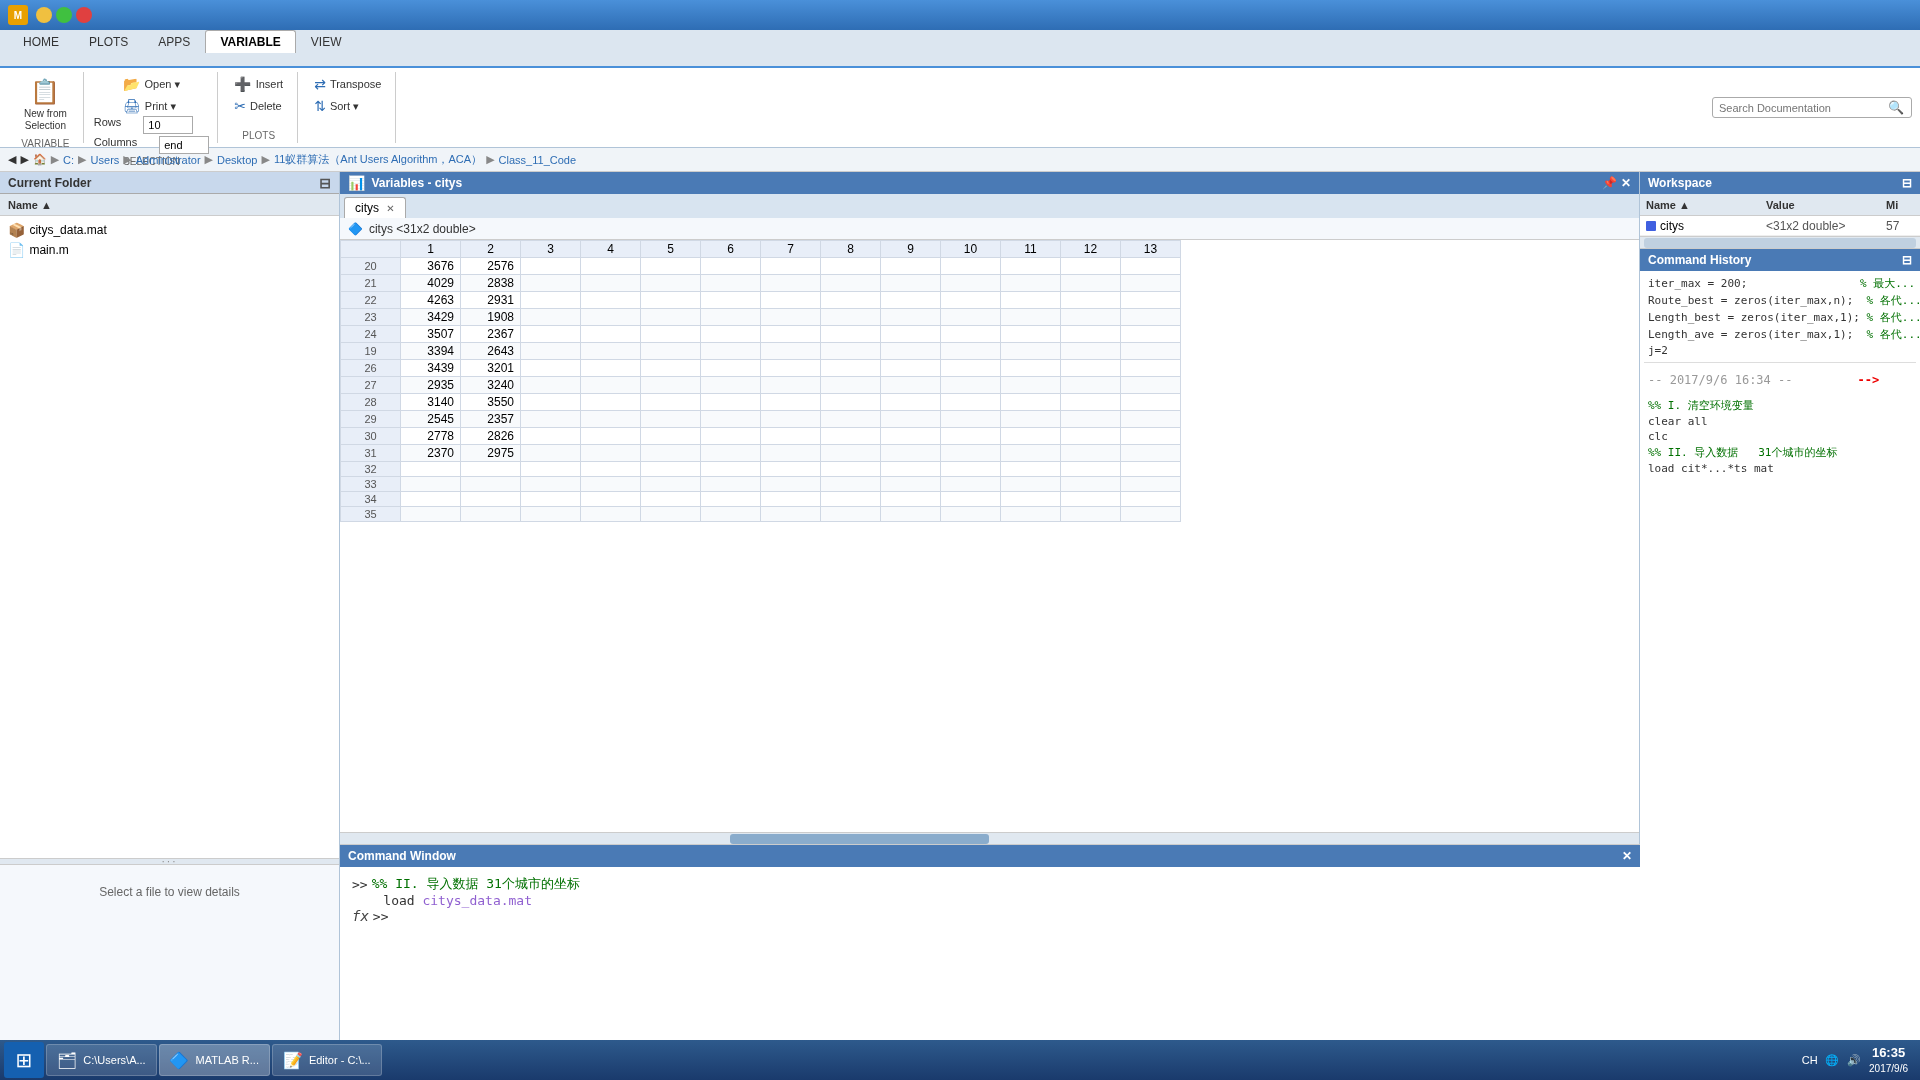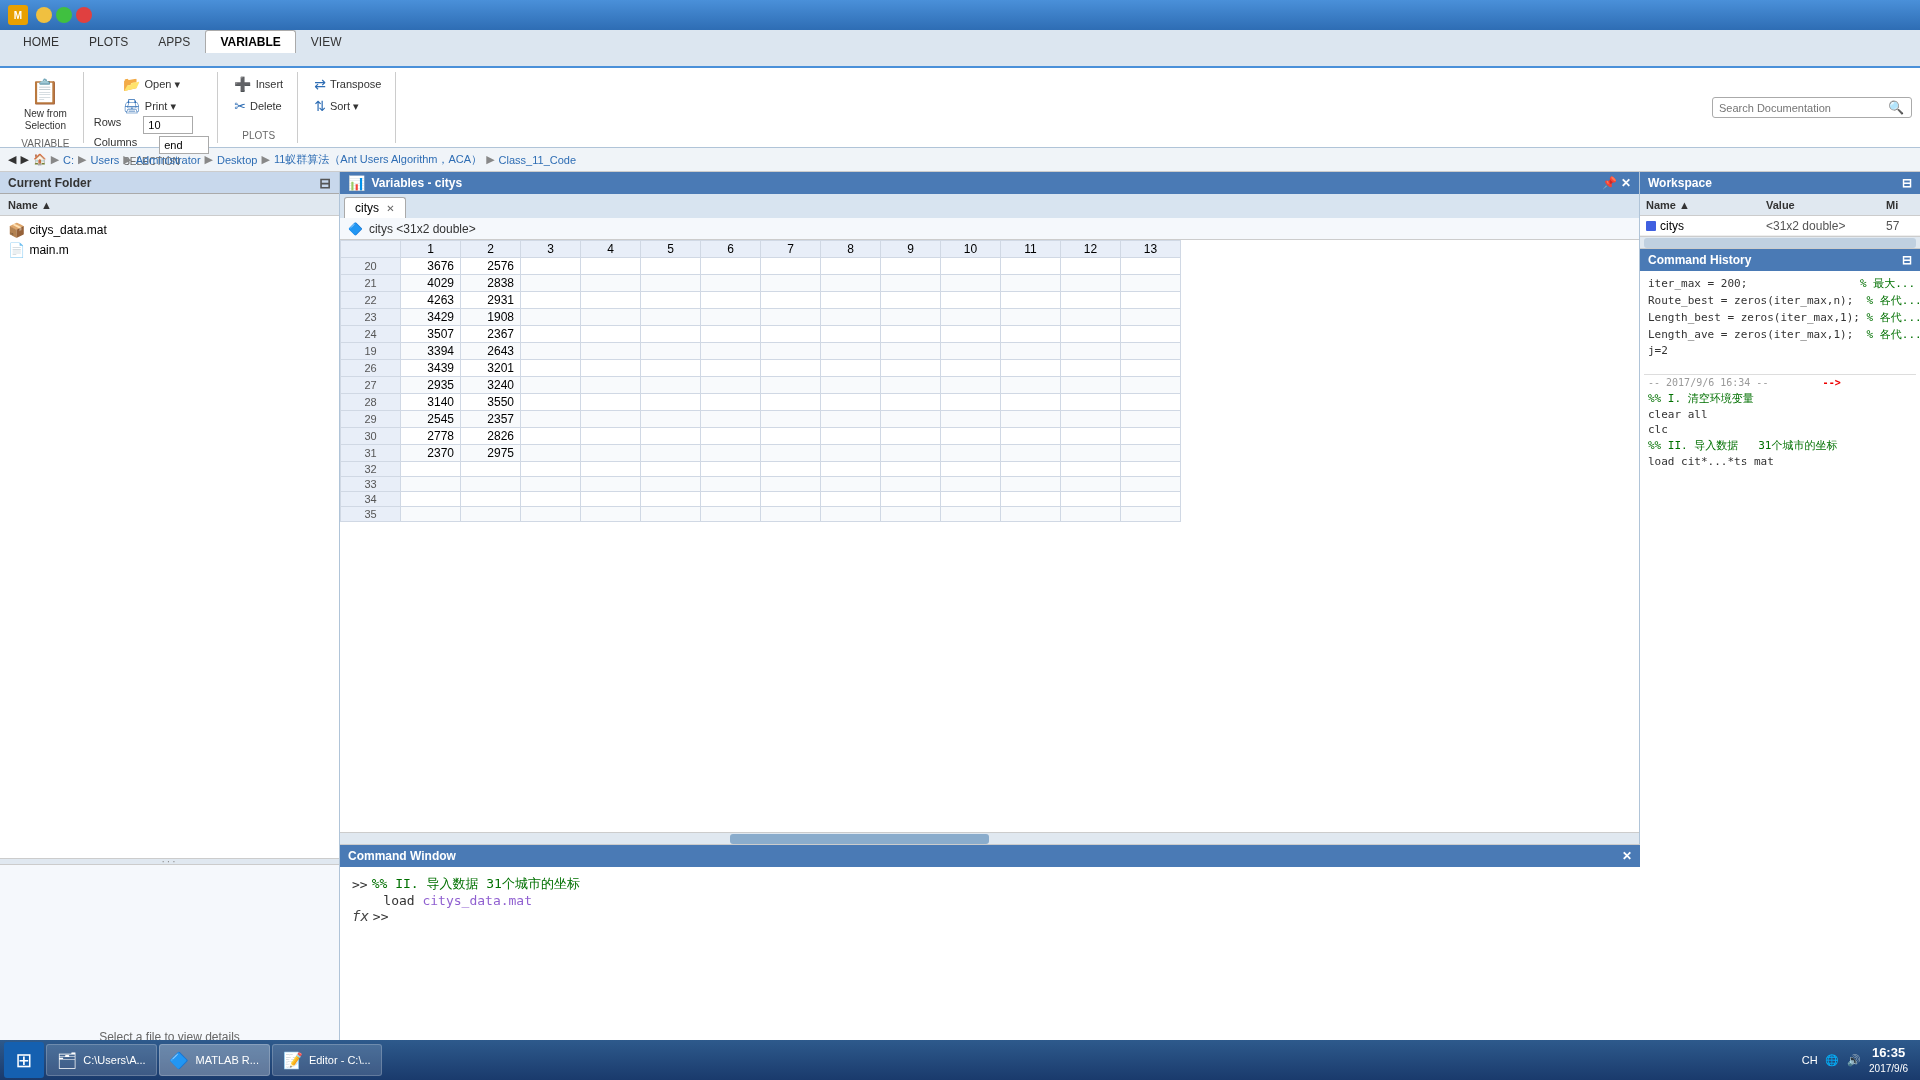--- a/index.html
+++ b/index.html
@@ -86,21 +86,21 @@
     }
     .panel-header {
       height: 22px; background: #c8d8ec; border-bottom: 1px solid #aaa;
       display: flex; align-items: center; padding: 0 8px; font-size: 12px; font-weight: bold; color: #333;
     }
     .panel-header .collapse-btn { margin-left: auto; cursor: pointer; font-size: 14px; color: #555; }
     .file-tree { flex: 1; overflow: auto; padding: 4px; }
     .file-item { display: flex; align-items: center; gap: 4px; padding: 2px 4px; cursor: pointer; font-size: 12px; }
     .file-item .file-icon { font-size: 14px; }
     .col-header { height: 22px; background: #e0e8f0; border-bottom: 1px solid #ccc; display: flex; align-items: center; padding: 0 8px; font-size: 11px; font-weight: bold; color: #333; cursor: pointer; }
-    .details-area { height: 200px; border-top: 1px solid #ccc; background: #f5f8fc; display: flex; align-items: flex-end; justify-content: center; }
+    .details-area { height: 200px; border-top: 1px solid #ccc; background: #f5f8fc; display: flex; align-items: flex-start; justify-content: center; }
     .details-text { font-size: 12px; color: #666; text-align: center; padding: 20px; }
 
     
     .center-panel {
       flex: 1; background: white; border-right: 1px solid #b0c4d8;
       display: flex; flex-direction: column;
     }
     .var-window-title {
       height: 22px; background: #4a7ab5; display: flex; align-items: center; padding: 0 8px; gap: 6px; color: white; font-size: 12px; font-weight: bold;
     }
@@ -151,21 +151,21 @@
     .var-dot { width: 10px; height: 10px; background: #4060e0; border-radius: 1px; flex-shrink: 0; }
     .ws-scrollbar { height: 12px; background: #e0e8f0; border-top: 1px solid #ccc; display: flex; align-items: center; }
     .ws-scrollbar-track { flex: 1; height: 10px; background: #c0d0e0; margin: 0 4px; border-radius: 3px; }
 
     
     .cmd-history { flex: 1; border-top: 1px solid #ccc; display: flex; flex-direction: column; overflow: hidden; }
     .cmd-history-header { height: 22px; background: #4a7ab5; display: flex; align-items: center; padding: 0 8px; color: white; font-size: 12px; font-weight: bold; }
     .cmd-history-body { flex: 1; overflow: auto; font-family: monospace; font-size: 11px; padding: 4px; }
     .cmd-history-item { padding: 1px 4px; color: #333; cursor: pointer; white-space: nowrap; }
     .cmd-history-item.comment { color: #007000; }
-    .cmd-history-section { padding: 2px 4px; color: #999; font-size: 10px; border-top: 1px solid #ddd; margin-top: 16px; }
+    .cmd-history-section { padding: 10px 4px; color: #999; font-size: 12px; border-top: 1px solid #ddd; margin-top: 4px; }
 
     
     .status-bar {
       height: 28px; background: #2e5a8c; display: flex; align-items: center;
       padding: 0 12px; color: white; font-size: 11px; gap: 20px;
     }
     .status-bar .sep { color: #7ab0d8; }
     .status-right { margin-left: auto; display: flex; gap: 20px; }
 
     

